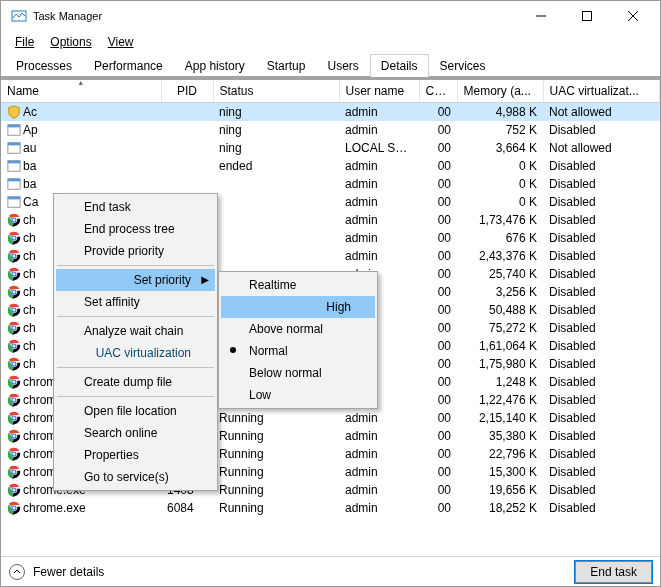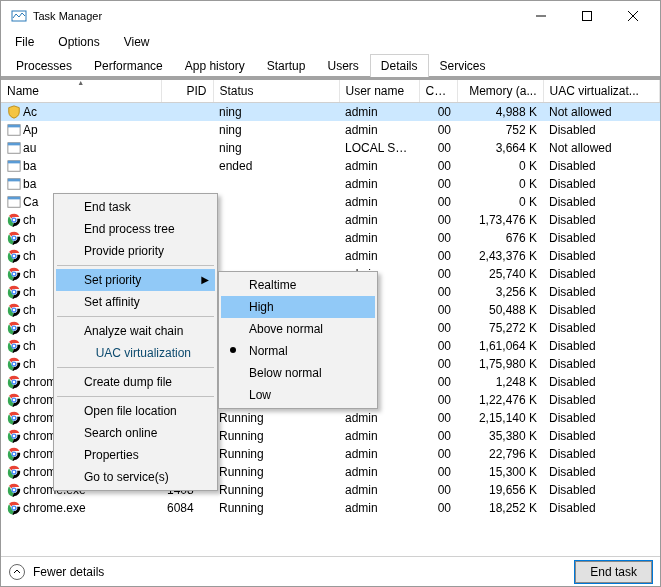--- a/index.html
+++ b/index.html
@@ -4,50 +4,50 @@
 <style>
   * { box-sizing: border-box; margin: 0; padding: 0; font-family: "Segoe UI", Tahoma, sans-serif; font-size: 12px; }
   html, body { width: 661px; height: 587px; overflow: hidden; background: #fff; color: #000; }
   .window { width: 661px; height: 587px; border: 1px solid #999; display: flex; flex-direction: column; background: #fff; position: relative; }
   .titlebar { height: 30px; display: flex; align-items: center; padding: 0 4px; }
   .titlebar .app-icon { width: 16px; height: 16px; margin: 0 6px; }
   .titlebar .title { flex: 0 0 auto; font-size: 11px; }
   .titlebar .spacer { flex: 1; }
   .winbtn { width: 46px; height: 30px; display: flex; align-items: center; justify-content: center; }
   .winbtn svg { stroke: #000; }
-  .menubar { display: flex; gap: 8px; padding: 2px 6px; }
+  .menubar { display: flex; gap: 0; padding: 2px 6px; text-decoration: underline; }
   .menubar span { padding: 2px 8px; }
   .tabs { display: flex; border-bottom: 4px solid #a3a3a3; padding: 0 4px; }
   .tab { padding: 4px 10px; border: 1px solid transparent; border-bottom: none; position: relative; top: 1px; }
   .tab.active { border-color: #d0d0d0; background: #fff; }
   .table-wrap { flex: 1; overflow: hidden; position: relative; }
   table { border-collapse: collapse; width: 100%; table-layout: fixed; }
   th { text-align: left; font-weight: normal; padding: 4px 6px; border-right: 1px solid #e5e5e5; border-bottom: 1px solid #d0d0d0; background: #fff; position: relative; white-space: nowrap; overflow: hidden; text-overflow: ellipsis; }
   th .sort-icon { position: absolute; left: 50%; top: -1px; transform: translateX(-50%); font-size: 7px; color: #666; }
   td { padding: 1px 6px; white-space: nowrap; overflow: hidden; text-overflow: ellipsis; height: 18px; }
   tr.selected td { background: #cce8ff; }
   .col-name   { width: 160px; }
-  .col-pid    { width: 52px; text-align: right; }
+  .col-pid    { width: 52px; text-align: center; }
   .col-status { width: 126px; }
   .col-user   { width: 80px; }
   .col-cpu    { width: 38px; text-align: right; }
-  .col-mem    { width: 86px; text-align: right; }
+  .col-mem    { width: 86px; }
   .col-uac    { width: auto; }
   td.col-pid  { text-align: left; }
   td.col-cpu  { text-align: right; }
   td.col-mem  { text-align: right; }
   .row-icon { display: inline-block; width: 14px; height: 14px; vertical-align: -3px; margin-right: 2px; }
   .statusbar { height: 30px; border-top: 1px solid #d0d0d0; display: flex; align-items: center; padding: 0 8px; gap: 8px; }
   .statusbar .chev { width: 16px; height: 16px; border: 1px solid #666; border-radius: 50%; display: flex; align-items: center; justify-content: center; }
   .statusbar .spacer { flex: 1; }
   .end-task-btn { border: 1px solid #888; padding: 3px 14px; background: #e1e1e1; box-shadow: 0 0 0 1px #0078d7; }
   
   .ctx { position: absolute; background: #f2f2f2; border: 1px solid #a5a5a5; box-shadow: 3px 3px 4px rgba(0,0,0,0.25); padding: 2px; }
   .ctx-item { padding: 4px 24px 4px 28px; white-space: nowrap; position: relative; }
-  .ctx-item.hi { background: #91c9f7; }
+  .ctx-item.hi { background: #91c9f7; text-align: right; }
   .ctx-item.disabled { color: #0c4a6e; text-align: right; }
   .ctx-sep { height: 1px; background: #c0c0c0; margin: 3px 1px; }
   .ctx-item .arrow { position: absolute; right: 6px; top: 5px; font-size: 10px; }
   .ctx-item .dot { position: absolute; left: 9px; top: 7px; width: 6px; height: 6px; background: #000; border-radius: 50%; }
   .ctx1 { left: 52px; top: 113px; width: 165px; }
   .ctx2 { left: 217px; top: 191px; width: 160px; }
   .chrome-icon path.r { fill: #ea4335; }
   .chrome-icon path.g { fill: #34a853; }
 </style>
 </head>

